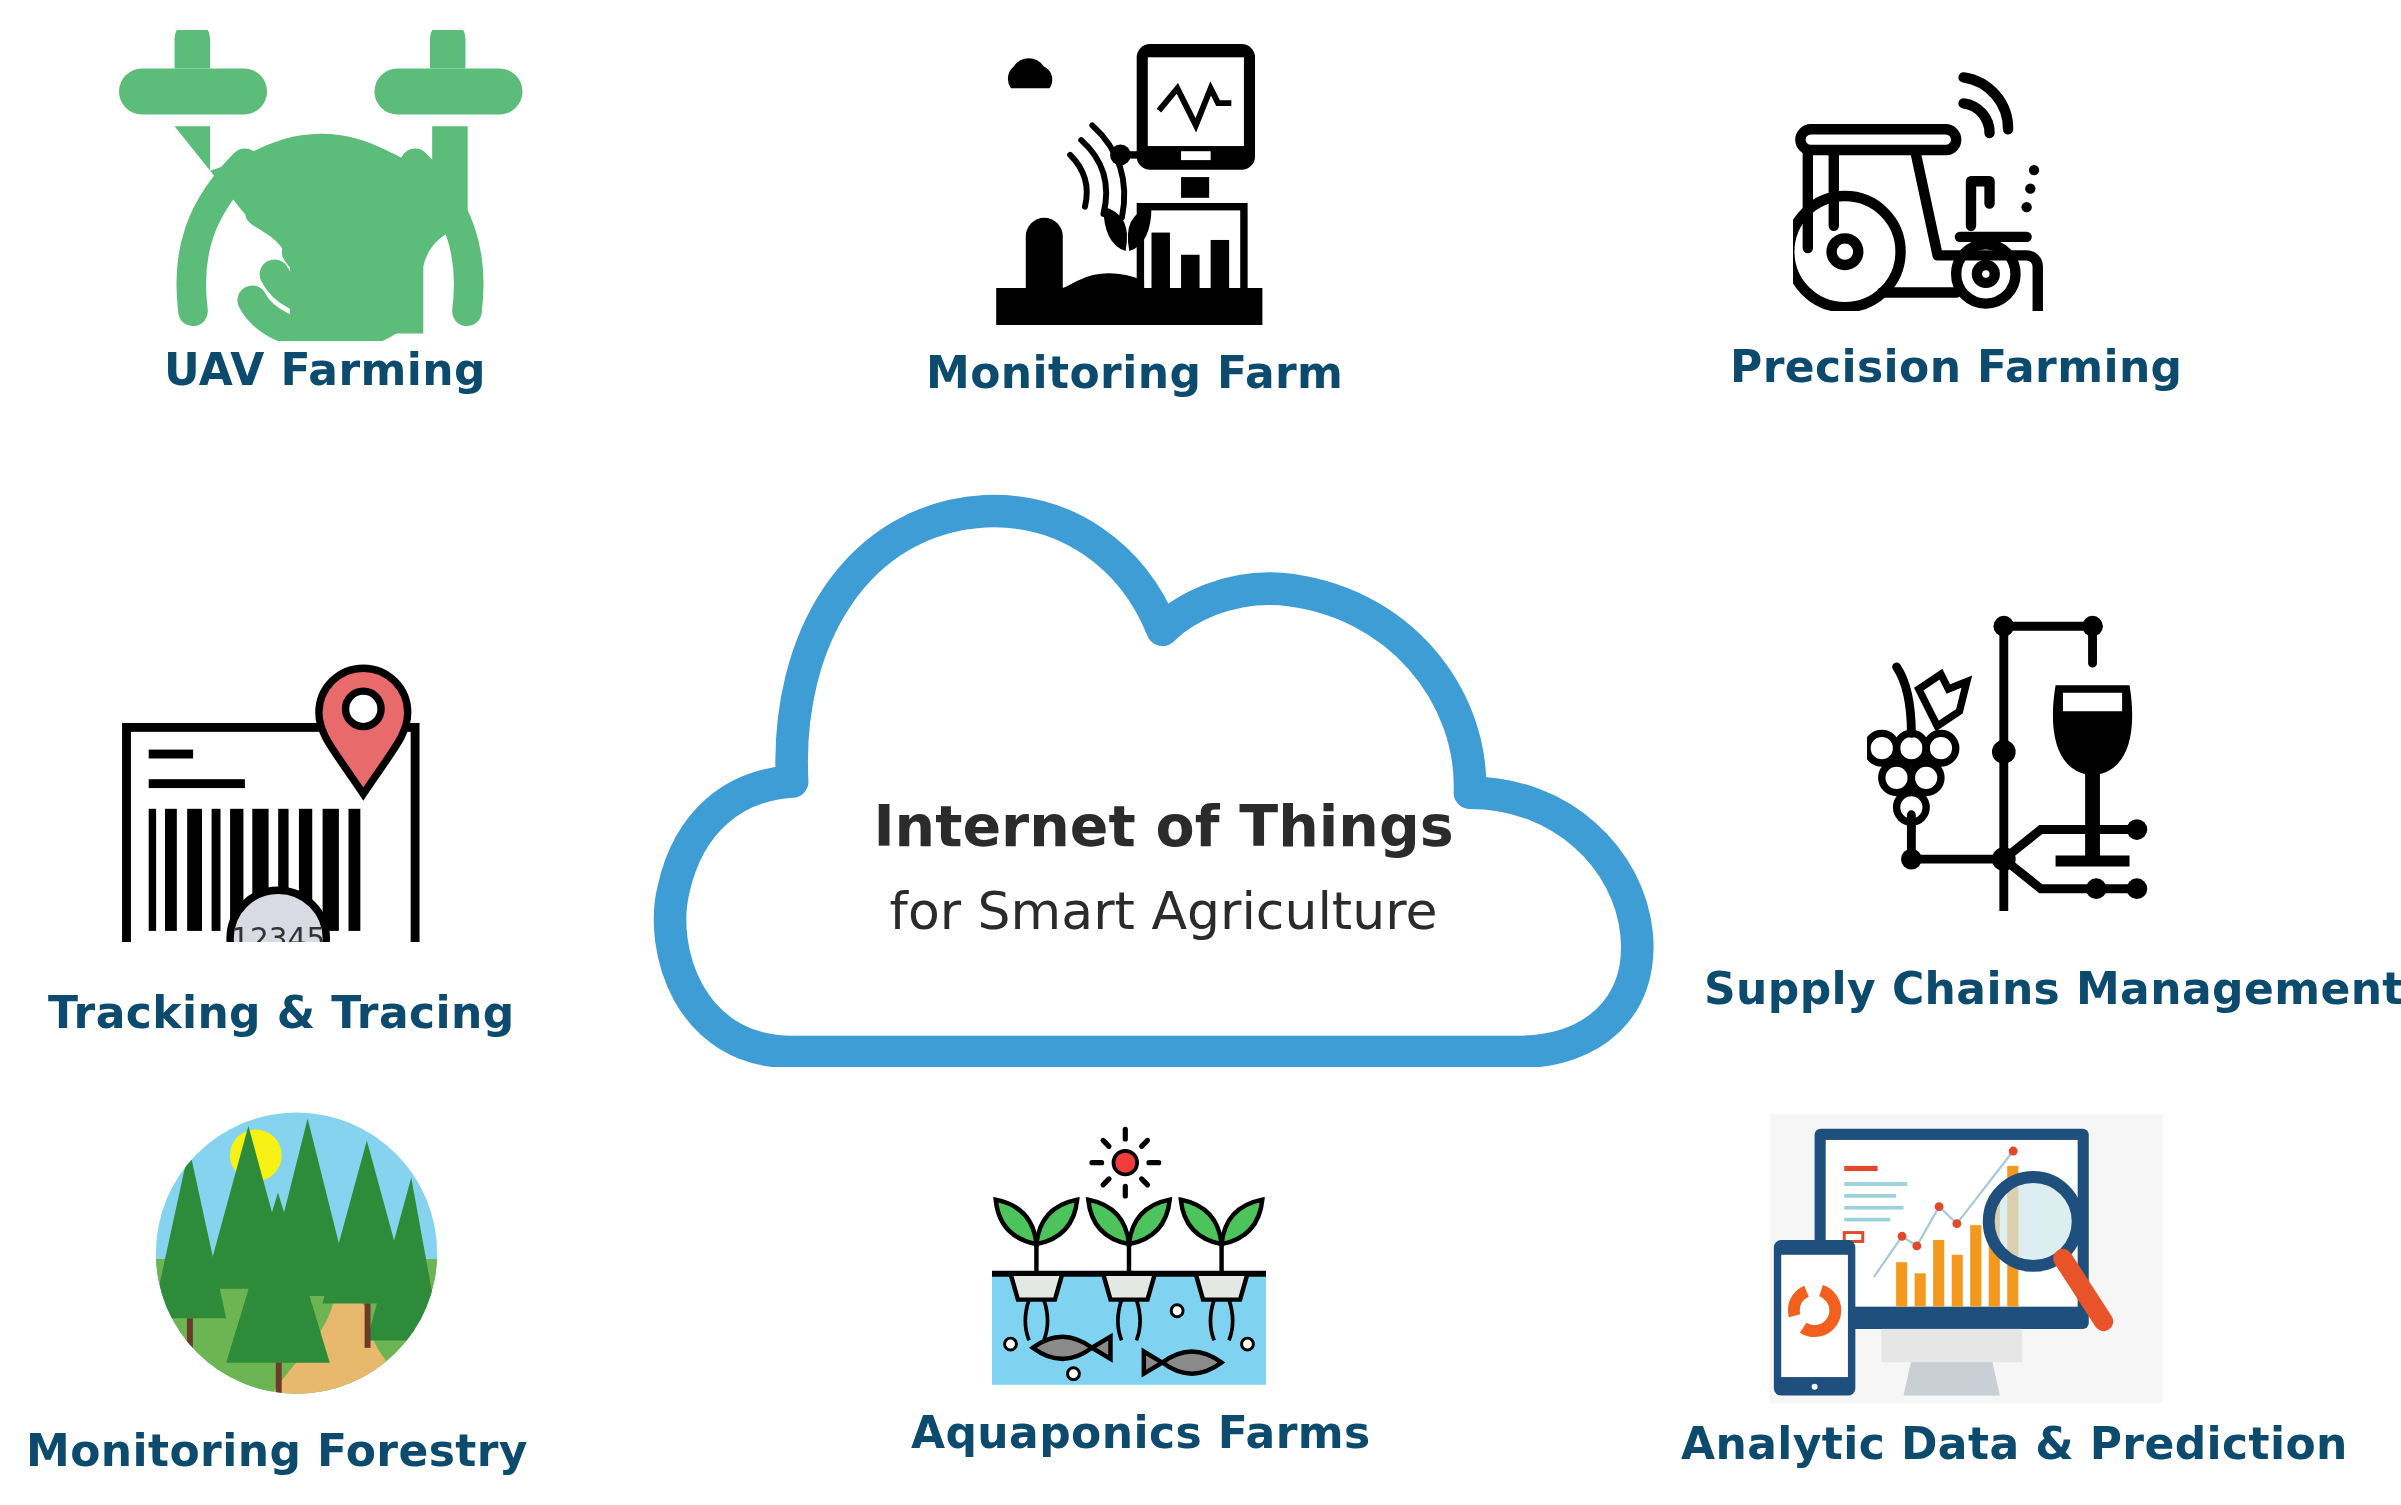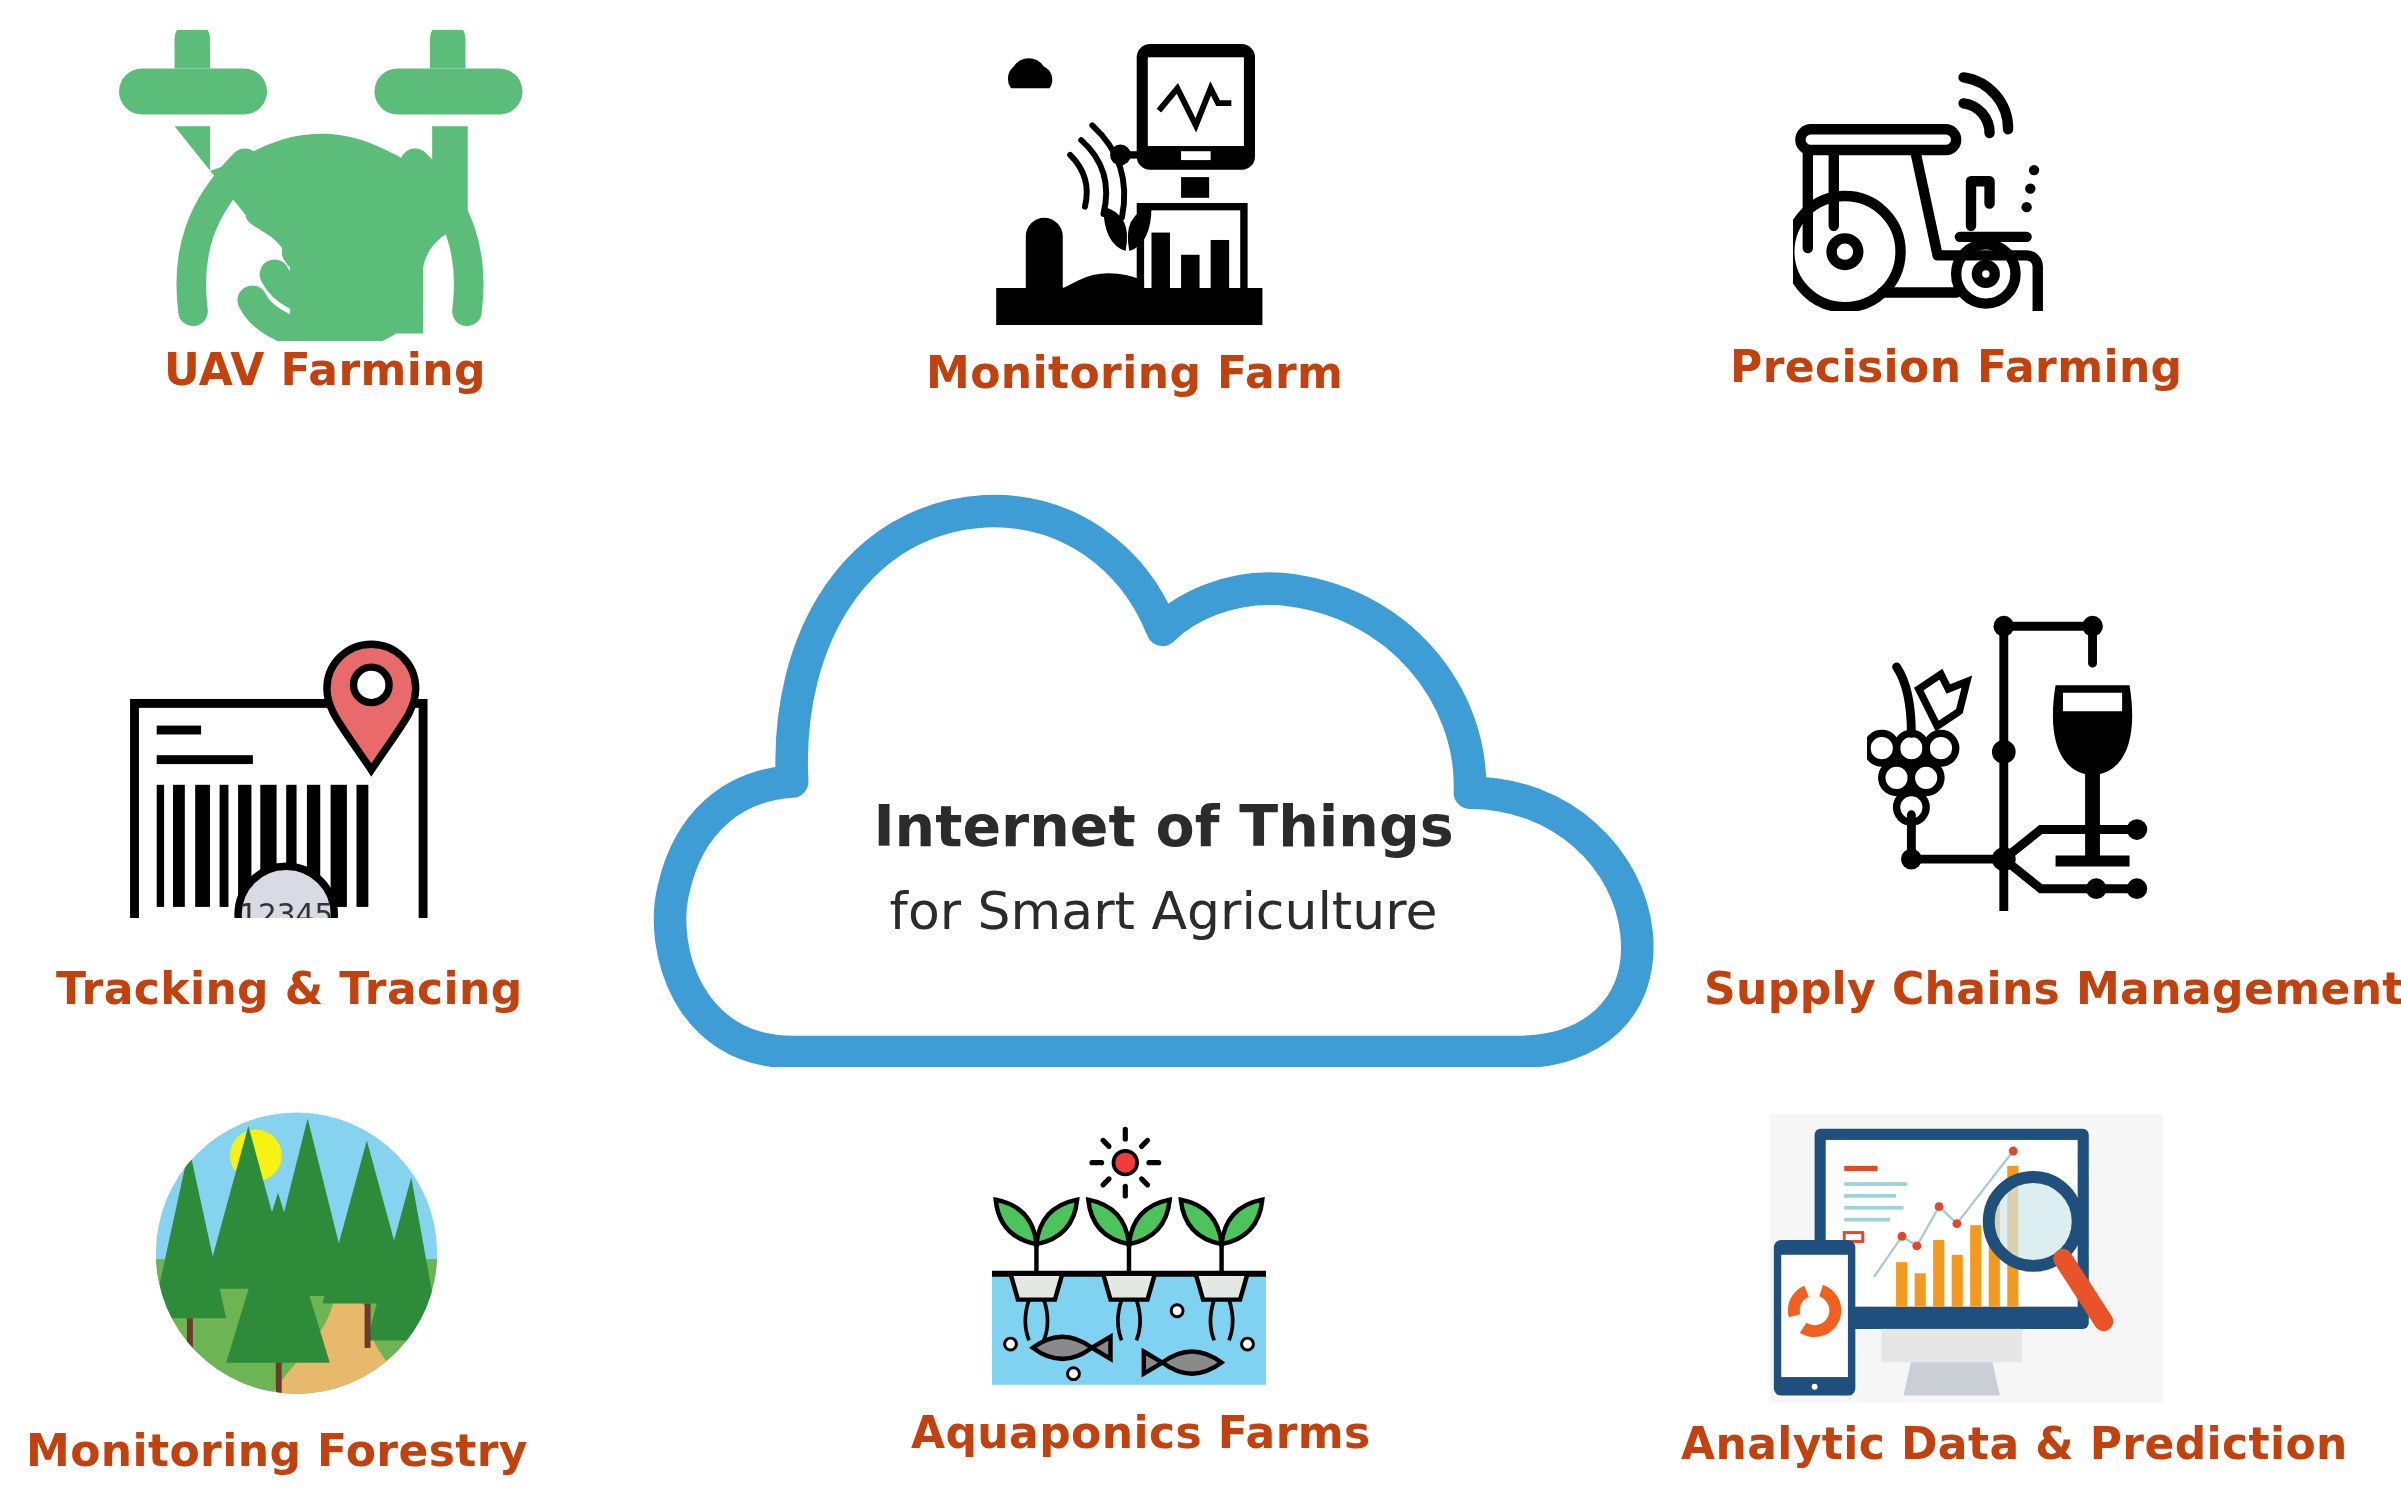--- a/index.html
+++ b/index.html
@@ -1,19 +1,19 @@
 <!DOCTYPE html>
 <html style="font-size:12px"><head>
 <meta charset="utf-8">
 <style>
   html,body{margin:0;padding:0;background:#ffffff;}
   body{width:2401px;height:1505px;position:relative;overflow:hidden;font-family:"DejaVu Sans","Liberation Sans",sans-serif;}
   .node{position:absolute;}
   .icon{position:absolute;}
-  .label{position:absolute;font-weight:bold;color:#c2410c;font-size:44px;white-space:nowrap;letter-spacing:0.4px;}
+  .label{position:absolute;font-weight:bold;color:#0c4a6e;font-size:44px;white-space:nowrap;letter-spacing:0.4px;}
   .cloud{position:absolute;left:644px;top:474px;width:1037px;height:593px;}
   .title{position:absolute;left:830px;top:793px;width:667px;text-align:center;font-weight:bold;font-size:57px;color:#2b2b2b;white-space:nowrap;}
   .subtitle{position:absolute;left:830px;top:881px;width:667px;text-align:center;font-size:52px;color:#2b2b2b;white-space:nowrap;}
 </style>
 </head>
 <body>
 
 <svg class="cloud" viewBox="0 0 1400 800">
   <path d="M200,780 C60,780 20,640 40,560 C60,470 120,420 200,415 C190,220 290,60 460,50 C570,45 660,110 700,210 C730,180 790,150 860,155 C1020,170 1120,300 1115,430 C1240,430 1330,520 1340,620 C1350,720 1280,780 1180,780 Z" fill="#ffffff" stroke="#3f9dd6" stroke-width="44" stroke-linejoin="round"></path>
 </svg>
@@ -84,21 +84,21 @@
       <path d="M230,45 a70,70 0 0 1 60,70"></path>
         <path d="M230,80 a40,40 0 0 1 35,40"></path>
     </g>
     <circle cx="325" cy="170" r="7" fill="#000"></circle>
       <circle cx="320" cy="195" r="7" fill="#000"></circle>
       <circle cx="315" cy="220" r="7" fill="#000"></circle>
   </svg>
   <div class="label" style="left:130px;top:341px;">Precision Farming</div>
 </div>
 
-<div class="node" style="left:0;top:578px;width:637px;height:474px;margin-left:8px;">
+<div class="node" style="left:0;top:602px;width:637px;height:474px;">
   <svg class="icon" style="left:119px;top:44px;" width="311" height="296" viewBox="0 0 420 400">
     <rect x="10" y="110" width="390" height="340" fill="#fff" stroke="#000" stroke-width="12"></rect>
     <rect x="40" y="140" width="60" height="12" fill="#000"></rect>
       <rect x="40" y="180" width="130" height="12" fill="#000"></rect>
     <g fill="#000">
       <rect x="40" y="220" width="10" height="165"></rect>
         <rect x="62" y="220" width="16" height="165"></rect>
       <rect x="92" y="220" width="20" height="165"></rect>
         <rect x="125" y="220" width="12" height="165"></rect>
       <rect x="150" y="220" width="18" height="165"></rect>

